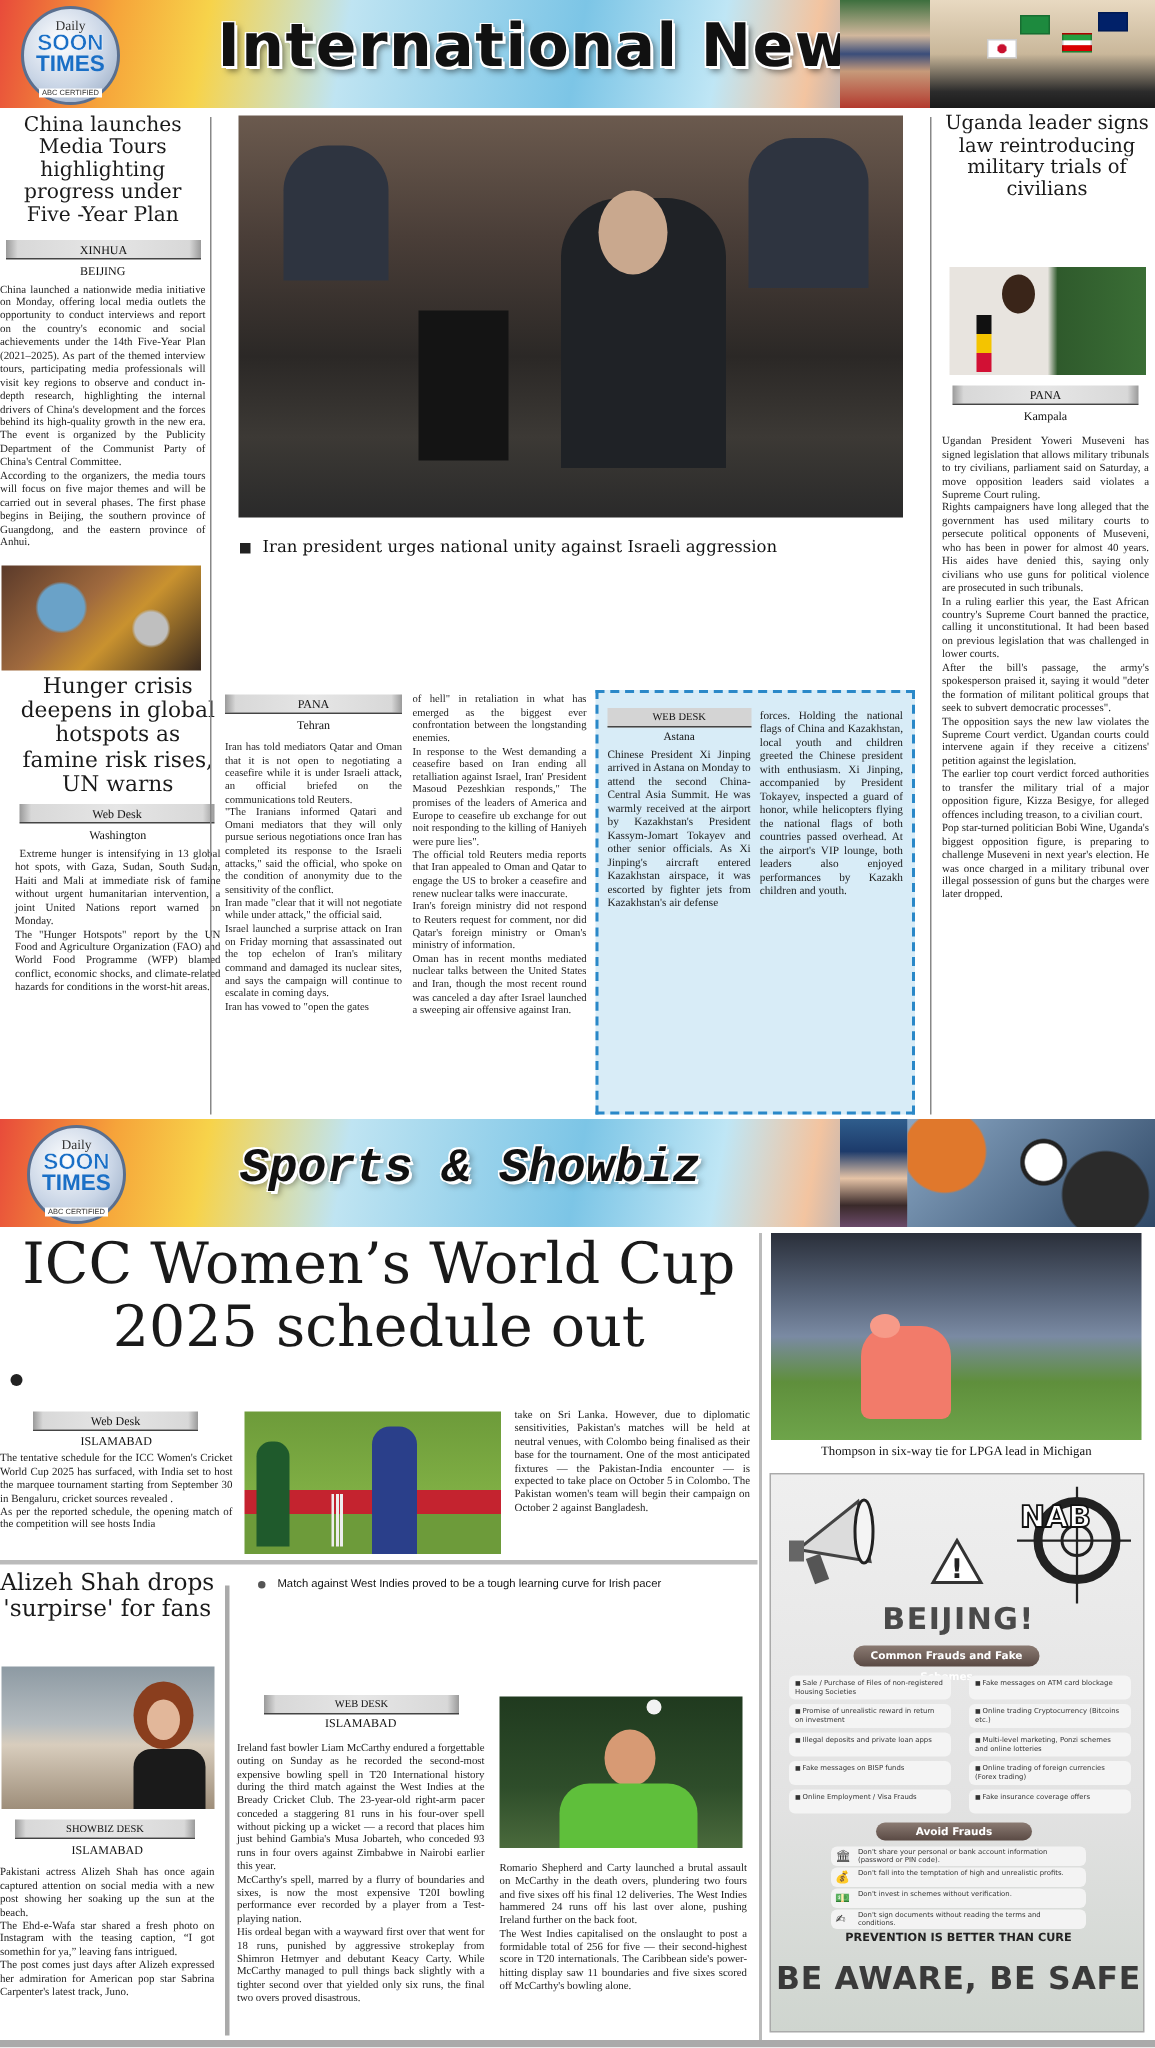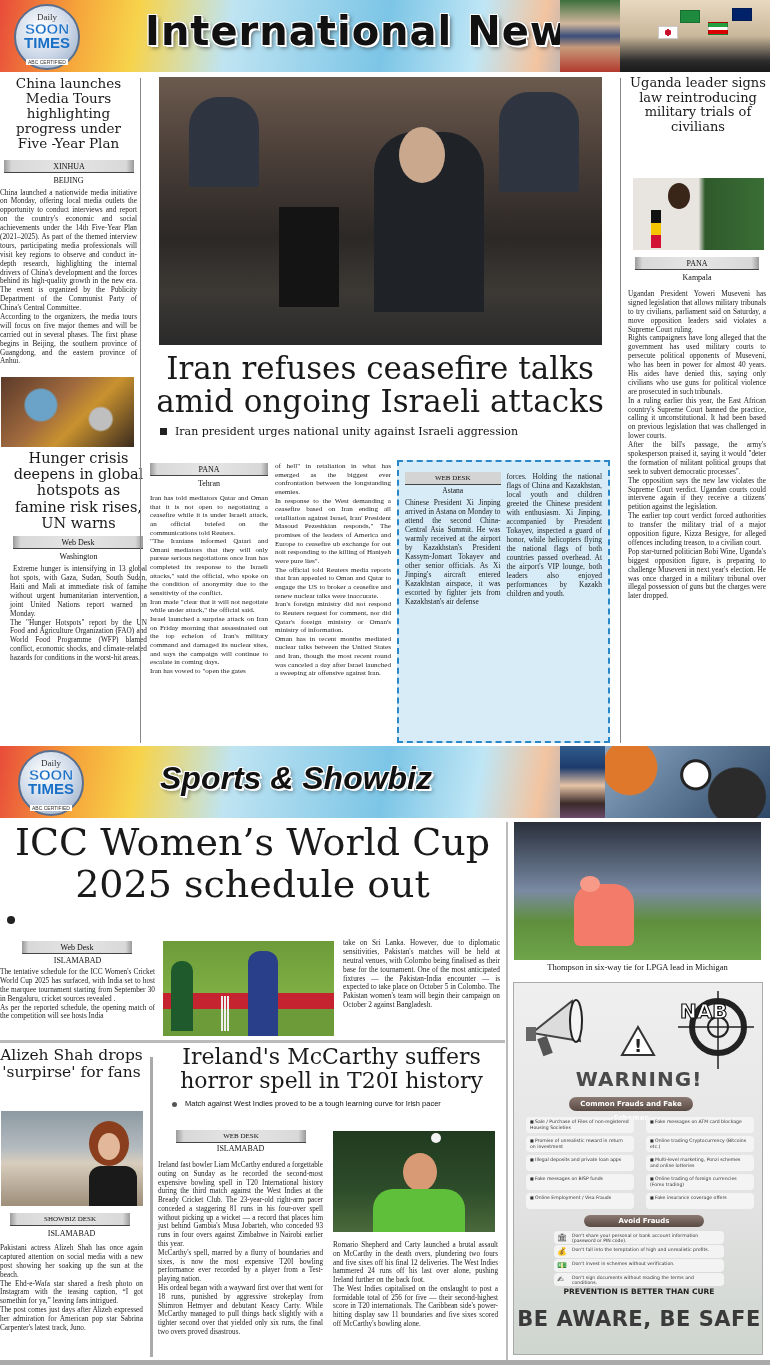--- a/index.html
+++ b/index.html
@@ -13,21 +13,21 @@
 .logo .daily{font-size:9px;color:#333;margin-top:6px;font-family:"Liberation Serif",serif}
 .logo .soon{font-weight:bold;font-size:15px;color:#1a6fc6;line-height:14px;-webkit-text-stroke:.3px #fff}
 .logo .times{font-weight:bold;font-size:15px;color:#1a6fc6;line-height:14px}
 .logo .tag{font-size:5px;color:#333;background:#fff;display:inline-block;padding:0 2px;margin-top:2px}
 .banner .title{position:absolute;left:145px;top:8px;font-family:"DejaVu Sans",sans-serif;font-weight:900;font-size:40px;color:#111;letter-spacing:1px;
  text-shadow:2px 2px 0 #fff,-1px -1px 0 #fff,1px -1px 0 #fff,-1px 1px 0 #fff,3px 3px 4px rgba(0,0,0,.5)}
 .banner .photo{position:absolute;top:0;height:72px}
 .ph-people{left:560px;width:60px;background:linear-gradient(180deg,#3d6f3e 0%,#d1b79c 33%,#3a4d7a 50%,#c69a7a 66%,#b33a2e 100%)}
 .ph-crowd{left:620px;width:150px;background:linear-gradient(180deg,#e8d9c1 0%,#c9b79a 50%,#2b2b2b 85%,#1a1a1a 100%)}
 .flag{position:absolute;width:20px;height:13px;border:1px solid rgba(0,0,0,.2)}
-.sports-title{position:absolute;left:160px;top:14px;font-family:Liberation Sans, sans-serif;font-weight:900;font-style:italic;font-size:32px;color:#111;
+.sports-title{position:absolute;left:160px;top:14px;font-family:Liberation Mono, monospace;font-weight:900;font-style:italic;font-size:32px;color:#111;
  text-shadow:2px 2px 0 #fff,-1px -1px 0 #fff,1px -1px 0 #fff,-1px 1px 0 #fff,3px 3px 4px rgba(0,0,0,.4)}
 .ph-sports1{left:560px;width:45px;background:linear-gradient(180deg,#2f5d8c 0%,#1d3b6b 30%,#e5c3a6 55%,#3a2a2a 80%,#6b4a6a 100%)}
 .ph-sports2{left:605px;width:165px;background:radial-gradient(circle at 15% 30%,#e0782c 0 18%,transparent 19%),radial-gradient(circle at 55% 40%,#fff 0 12%,#222 13% 15%,transparent 16%),radial-gradient(circle at 80% 70%,#2b2b2b 0 20%,transparent 21%),linear-gradient(135deg,#8aa7c4,#2f4866)}
 .hl{font-family:"DejaVu Serif",serif;color:#1a1a1a;text-align:center;line-height:1.1}
 .byline-bar{height:13px;background:linear-gradient(90deg,#9a9a9a 0,#d8d8d8 6%,#e6e6e6 50%,#d8d8d8 94%,#9a9a9a 100%);text-align:center;font-size:8px;line-height:13px;border-bottom:1px solid #444;text-transform:none}
 .loc{text-align:center;font-size:8px;margin:3px 0 4px}
 .body{font-size:7.6px;line-height:1.22;text-align:justify;color:#222}
 .body p{margin:0}
 .img{background:#777;position:absolute;overflow:hidden}
 .divider-v{position:absolute;background:#888}
@@ -88,24 +88,20 @@
 
 <div class="img" style="left:159px;top:77px;width:443px;height:268px;background:linear-gradient(180deg,#6b5a4e 0%,#4a3e38 30%,#2b2826 60%,#3c3935 80%,#2a2a2a 100%)">
   <div style="position:absolute;left:215px;top:55px;width:110px;height:180px;background:#1f2226;border-radius:40px 40px 0 0"></div>
   <div style="position:absolute;left:240px;top:50px;width:46px;height:56px;border-radius:50%;background:#c9a88e"></div>
   <div style="position:absolute;left:120px;top:130px;width:60px;height:100px;background:#141414"></div>
   <div style="position:absolute;left:30px;top:20px;width:70px;height:90px;background:#2e3440;border-radius:30px 30px 0 0"></div>
   <div style="position:absolute;left:340px;top:15px;width:80px;height:100px;background:#2e3440;border-radius:30px 30px 0 0"></div>
 </div>
 
 <div class="abs" style="left:145px;top:352px;width:470px">
-  <div class="hl" style="font-size:31px;line-height:1.08">
-    <div>Iran refuses ceasefire talks</div>
-    <div>amid ongoing Israeli attacks</div>
-  </div>
   <div style="font-family:'DejaVu Serif',serif;font-size:11px;margin:6px 0 0 15px">
     <span class="bullet-sq"></span><span>Iran president urges national unity against Israeli aggression</span>
   </div>
 </div>
 
 <div class="abs" style="left:150px;top:463px;width:118px">
   <div class="byline-bar">PANA</div>
   <div class="loc">Tehran</div>
   <div class="body" style="font-size:7.1px;margin-top:6px">
     <p>Iran has told mediators Qatar and Oman that it is not open to negotiating a ceasefire while it is under Israeli attack, an official briefed on the communications told Reuters.</p>
@@ -214,24 +210,20 @@
   <div class="loc">ISLAMABAD</div>
   <div class="body" style="font-size:7.3px;margin-top:6px">
     <p>Pakistani actress Alizeh Shah has once again captured attention on social media with a new post showing her soaking up the sun at the beach.</p>
     <p>The Ehd-e-Wafa star shared a fresh photo on Instagram with the teasing caption, “I got somethin for ya,” leaving fans intrigued.</p>
     <p>The post comes just days after Alizeh expressed her admiration for American pop star Sabrina Carpenter's latest track, Juno.</p>
   </div>
 </div>
 <div class="divider-v" style="left:150px;top:1057px;width:3px;height:300px;background:#aaa"></div>
 
 <div class="abs" style="left:160px;top:1045px;width:343px">
-  <div class="hl" style="font-size:22px;line-height:1.1">
-    <div>Ireland's McCarthy suffers</div>
-    <div>horror spell in T20I history</div>
-  </div>
   <div style="font-family:'Liberation Sans',sans-serif;font-size:7.5px;margin:6px 0 0 12px">
     <span class="bullet-dot" style="width:5px;height:5px;background:#555;margin-right:8px"></span><span>Match against West Indies proved to be a tough learning curve for Irish pacer</span>
   </div>
 </div>
 <div class="abs" style="left:158px;top:1130px;width:165px">
   <div class="byline-bar" style="width:130px;margin-left:18px;font-size:7px">WEB DESK</div>
   <div class="loc" style="margin:1px 0 8px">ISLAMABAD</div>
   <div class="body" style="font-size:7.2px">
     <p>Ireland fast bowler Liam McCarthy endured a forgettable outing on Sunday as he recorded the second-most expensive bowling spell in T20 International history during the third match against the West Indies at the Bready Cricket Club. The 23-year-old right-arm pacer conceded a staggering 81 runs in his four-over spell without picking up a wicket — a record that places him just behind Gambia's Musa Jobarteh, who conceded 93 runs in four overs against Zimbabwe in Nairobi earlier this year.</p>
     <p>McCarthy's spell, marred by a flurry of boundaries and sixes, is now the most expensive T20I bowling performance ever recorded by a player from a Test-playing nation.</p>
@@ -275,35 +267,35 @@
   </div>
   <div style="position:absolute;left:160px;top:8px;width:80px;height:80px">
     <svg width="80" height="80" viewBox="0 0 80 80">
       <circle cx="44" cy="36" r="26" fill="none" stroke="#222" stroke-width="6"></circle>
       <circle cx="44" cy="36" r="10" fill="none" stroke="#222" stroke-width="2"></circle>
       <line x1="4" y1="36" x2="80" y2="36" stroke="#222" stroke-width="1.5"></line>
       <line x1="44" y1="0" x2="44" y2="78" stroke="#222" stroke-width="1.5"></line>
     </svg>
     <div style="position:absolute;left:6px;top:8px;font-family:'DejaVu Sans',sans-serif;font-weight:900;font-size:20px;color:#fff;-webkit-text-stroke:1.2px #111">NAB</div>
   </div>
-  <div style="position:absolute;left:0;width:250px;top:84px;text-align:center;font-weight:900;font-size:20px;color:#4a4a4a;letter-spacing:1px">WARNING!</div>
+  <div style="position:absolute;left:0;width:250px;top:84px;text-align:center;font-weight:900;font-size:20px;color:#4a4a4a;letter-spacing:1px">BEIJING!</div>
   <div class="pill" style="position:absolute;left:55px;top:114px;width:124px">Common Frauds and Fake Schemes</div>
   <div id="fraud-list">
       <div class="fraud" style="left: 12px; top: 134px;">Sale / Purchase of Files of non-registered Housing Societies</div>
       <div class="fraud" style="left: 132px; top: 134px;">Fake messages on ATM card blockage</div>
       <div class="fraud" style="left: 12px; top: 153px;">Promise of unrealistic reward in return on investment</div>
       <div class="fraud" style="left: 132px; top: 153px;">Online trading Cryptocurrency (Bitcoins etc.)</div>
       <div class="fraud" style="left: 12px; top: 172px;">Illegal deposits and private loan apps</div>
       <div class="fraud" style="left: 132px; top: 172px;">Multi-level marketing, Ponzi schemes and online lotteries</div>
       <div class="fraud" style="left: 12px; top: 191px;">Fake messages on BISP funds</div>
       <div class="fraud" style="left: 132px; top: 191px;">Online trading of foreign currencies (Forex trading)</div>
       <div class="fraud" style="left: 12px; top: 210px;">Online Employment / Visa Frauds</div>
       <div class="fraud" style="left: 132px; top: 210px;">Fake insurance coverage offers</div>
     </div>
-  <div class="pill" style="position:absolute;left:70px;top:232px;width:120px;height:12px;line-height:12px">Avoid Frauds</div>
+  <div class="pill" style="position:absolute;left:70px;top:232px;width:104px;height:12px;line-height:12px">Avoid Frauds</div>
   <div id="avoid-list">
       <div class="avoid" style="top: 248px;"><span class="ic">🏛</span><span>Don't share your personal or bank account information (password or PIN code).</span></div>
       <div class="avoid" style="top: 262px;"><span class="ic">💰</span><span>Don't fall into the temptation of high and unrealistic profits.</span></div>
       <div class="avoid" style="top: 276px;"><span class="ic">💵</span><span>Don't invest in schemes without verification.</span></div>
       <div class="avoid" style="top: 290px;"><span class="ic">✍</span><span>Don't sign documents without reading the terms and conditions.</span></div>
     </div>
   <div style="position:absolute;left:0;width:250px;top:304px;text-align:center;font-weight:bold;font-size:7.5px;color:#222">PREVENTION IS BETTER THAN CURE</div>
   <div style="position:absolute;left:0;width:250px;top:324px;text-align:center;font-weight:900;font-size:21px;color:#3a3a3a;letter-spacing:.5px">BE AWARE, BE SAFE</div>
 </div>
 

